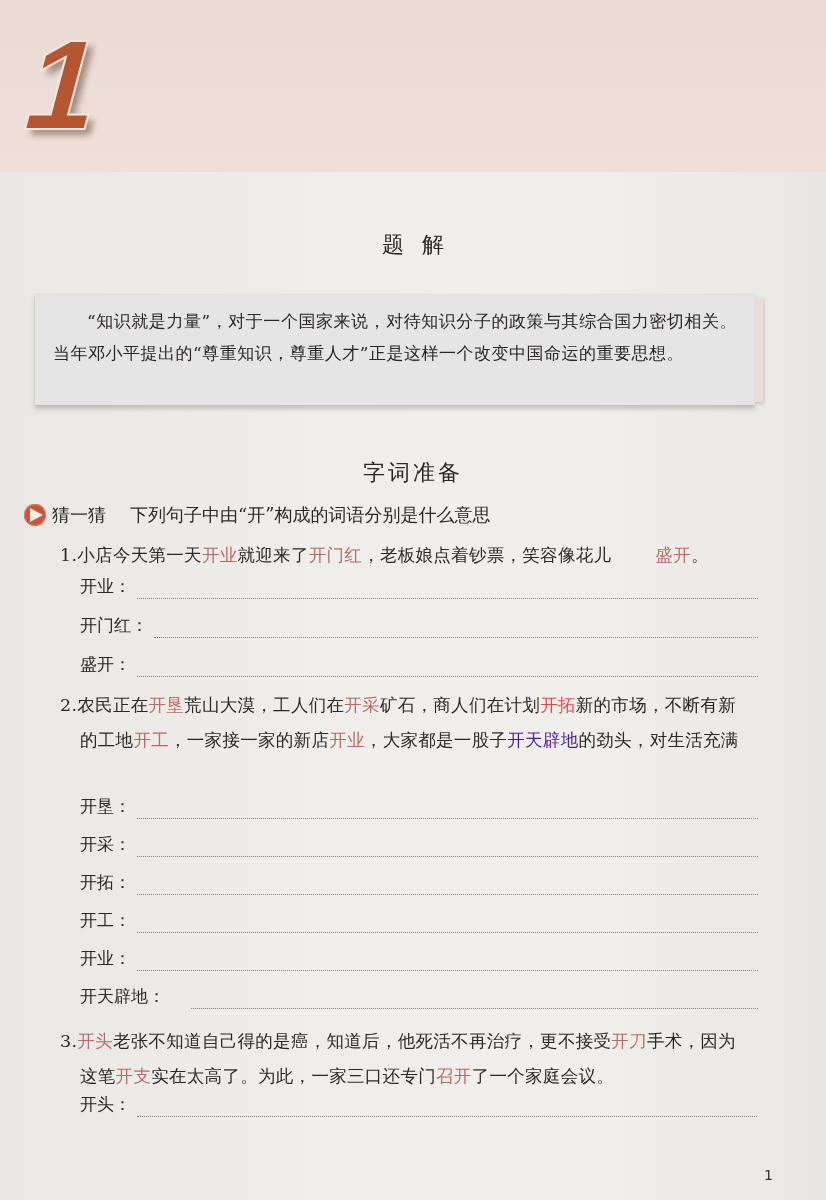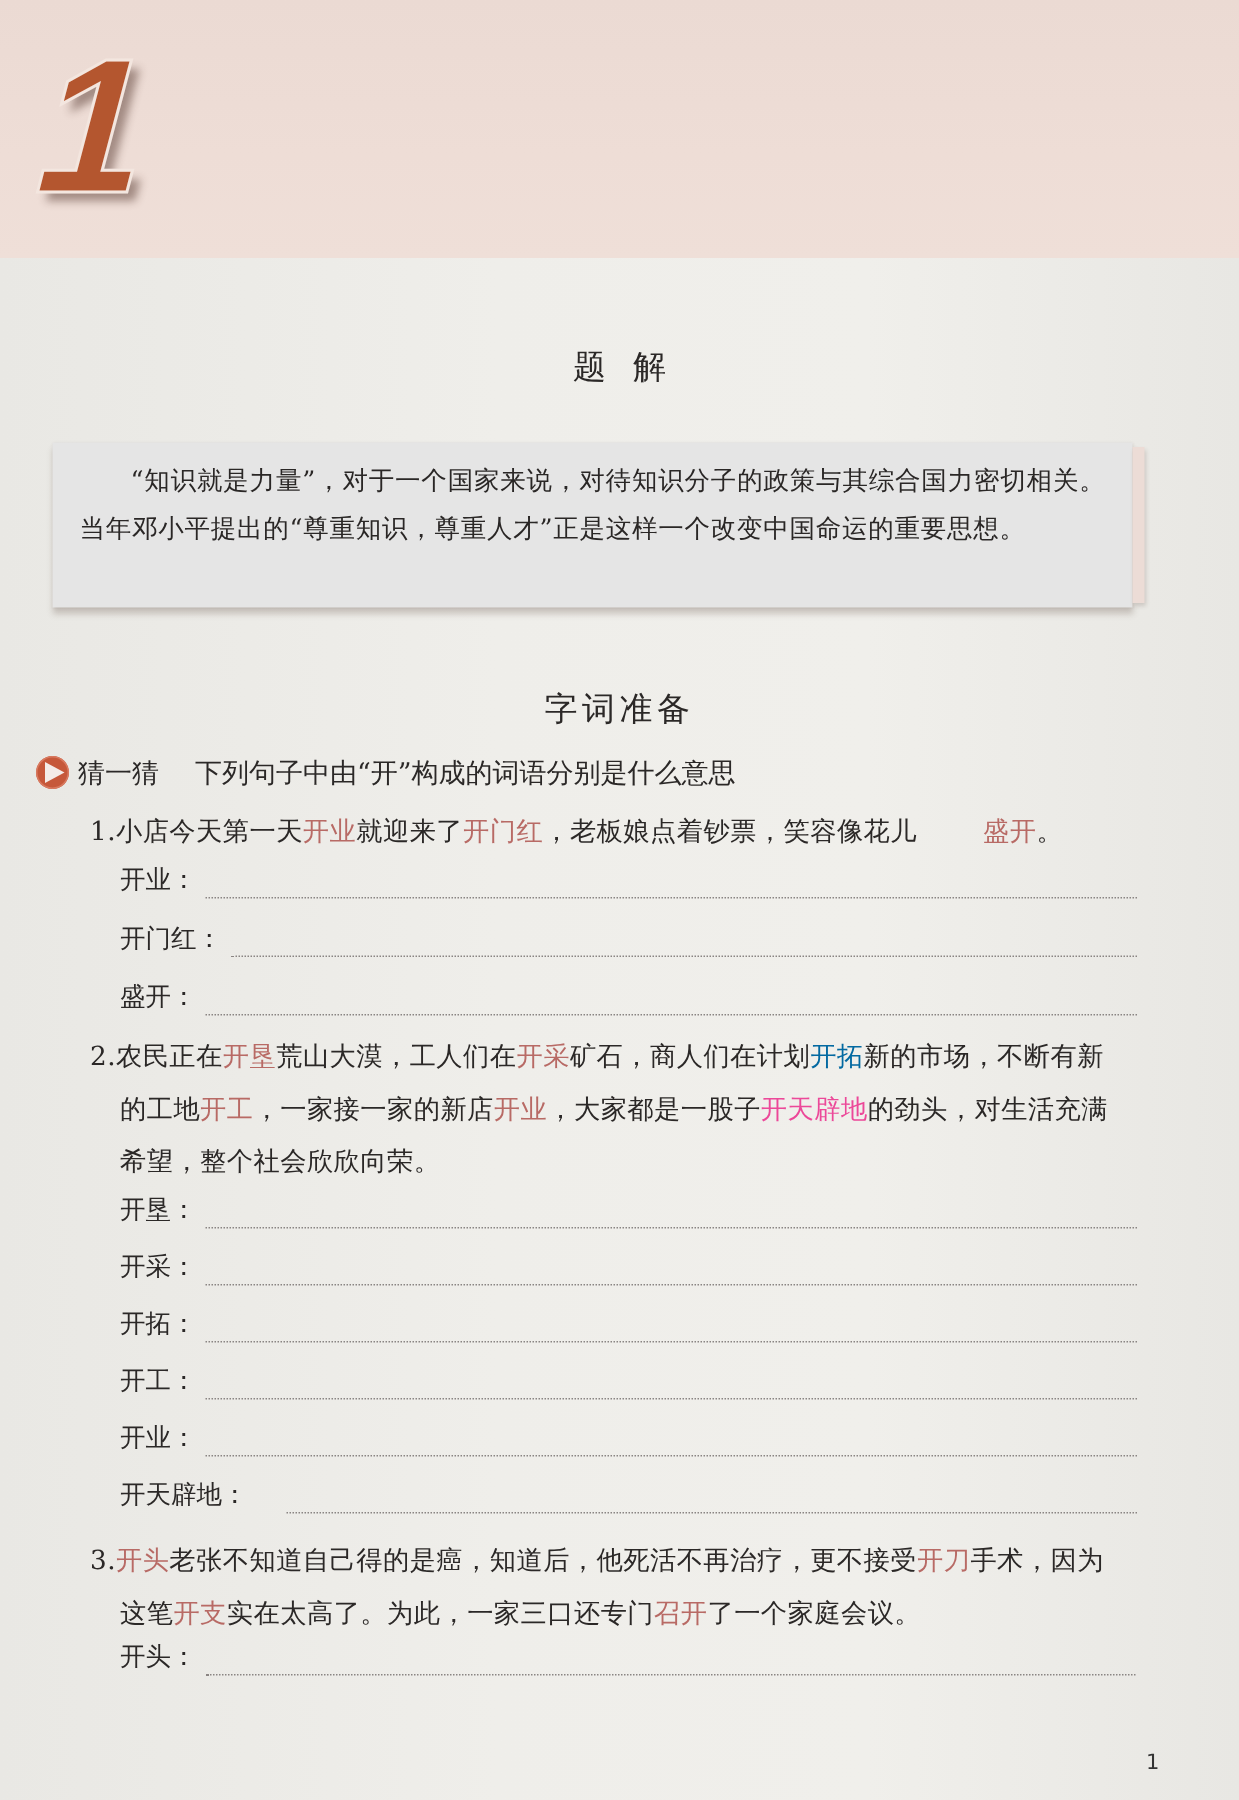--- a/index.html
+++ b/index.html
@@ -118,23 +118,22 @@
 <div class="answer-row" style="top:613px;">
   <span class="lbl">开门红：</span>
     <span class="line"></span>
 </div>
 <div class="answer-row" style="top:652px;">
   <span class="lbl">盛开：</span>
     <span class="line"></span>
 </div>
 
 <div class="q-text" style="top:688px;">
-  <span>2.</span><span class="segs"><span>农民正在</span><span class="hl" style="color: rgb(184, 106, 101);">开垦</span><span>荒山大漠，工人们在</span><span class="hl" style="color: rgb(184, 106, 101);">开采</span><span>矿石，商人们在计划</span><span class="hl" style="color: #0369a1;">开拓</span><span>新的市场，不断有新</span></span>
-  <span class="cont segs"><span>的工地</span><span class="hl" style="color: rgb(184, 106, 101);">开工</span><span>，一家接一家的新店</span><span class="hl" style="color: rgb(184, 106, 101);">开业</span><span>，大家都是一股子</span><span class="hl" style="color: #ec4899;">开天辟地</span><span>的劲头，对生活充满</span></span>
-  <span class="cont segs"><span>希望，整个社会欣欣向荣。</span></span>
+  <span>2.</span><span class="segs"><span>农民正在</span><span class="hl" style="color: rgb(184, 106, 101);">开垦</span><span>荒山大漠，工人们在</span><span class="hl" style="color: rgb(184, 106, 101);">开采</span><span>矿石，商人们在计划</span><span class="hl" style="color: #ef4444;">开拓</span><span>新的市场，不断有新</span></span>
+  <span class="cont segs"><span>的工地</span><span class="hl" style="color: rgb(184, 106, 101);">开工</span><span>，一家接一家的新店</span><span class="hl" style="color: rgb(184, 106, 101);">开业</span><span>，大家都是一股子</span><span class="hl" style="color: #4c1d95;">开天辟地</span><span>的劲头，对生活充满</span></span>
 </div>
 <div class="answer-row" style="top:794px;">
   <span class="lbl">开垦：</span>
     <span class="line"></span>
 </div>
 <div class="answer-row" style="top:832px;">
   <span class="lbl">开采：</span>
     <span class="line"></span>
 </div>
 <div class="answer-row" style="top:870px;">

